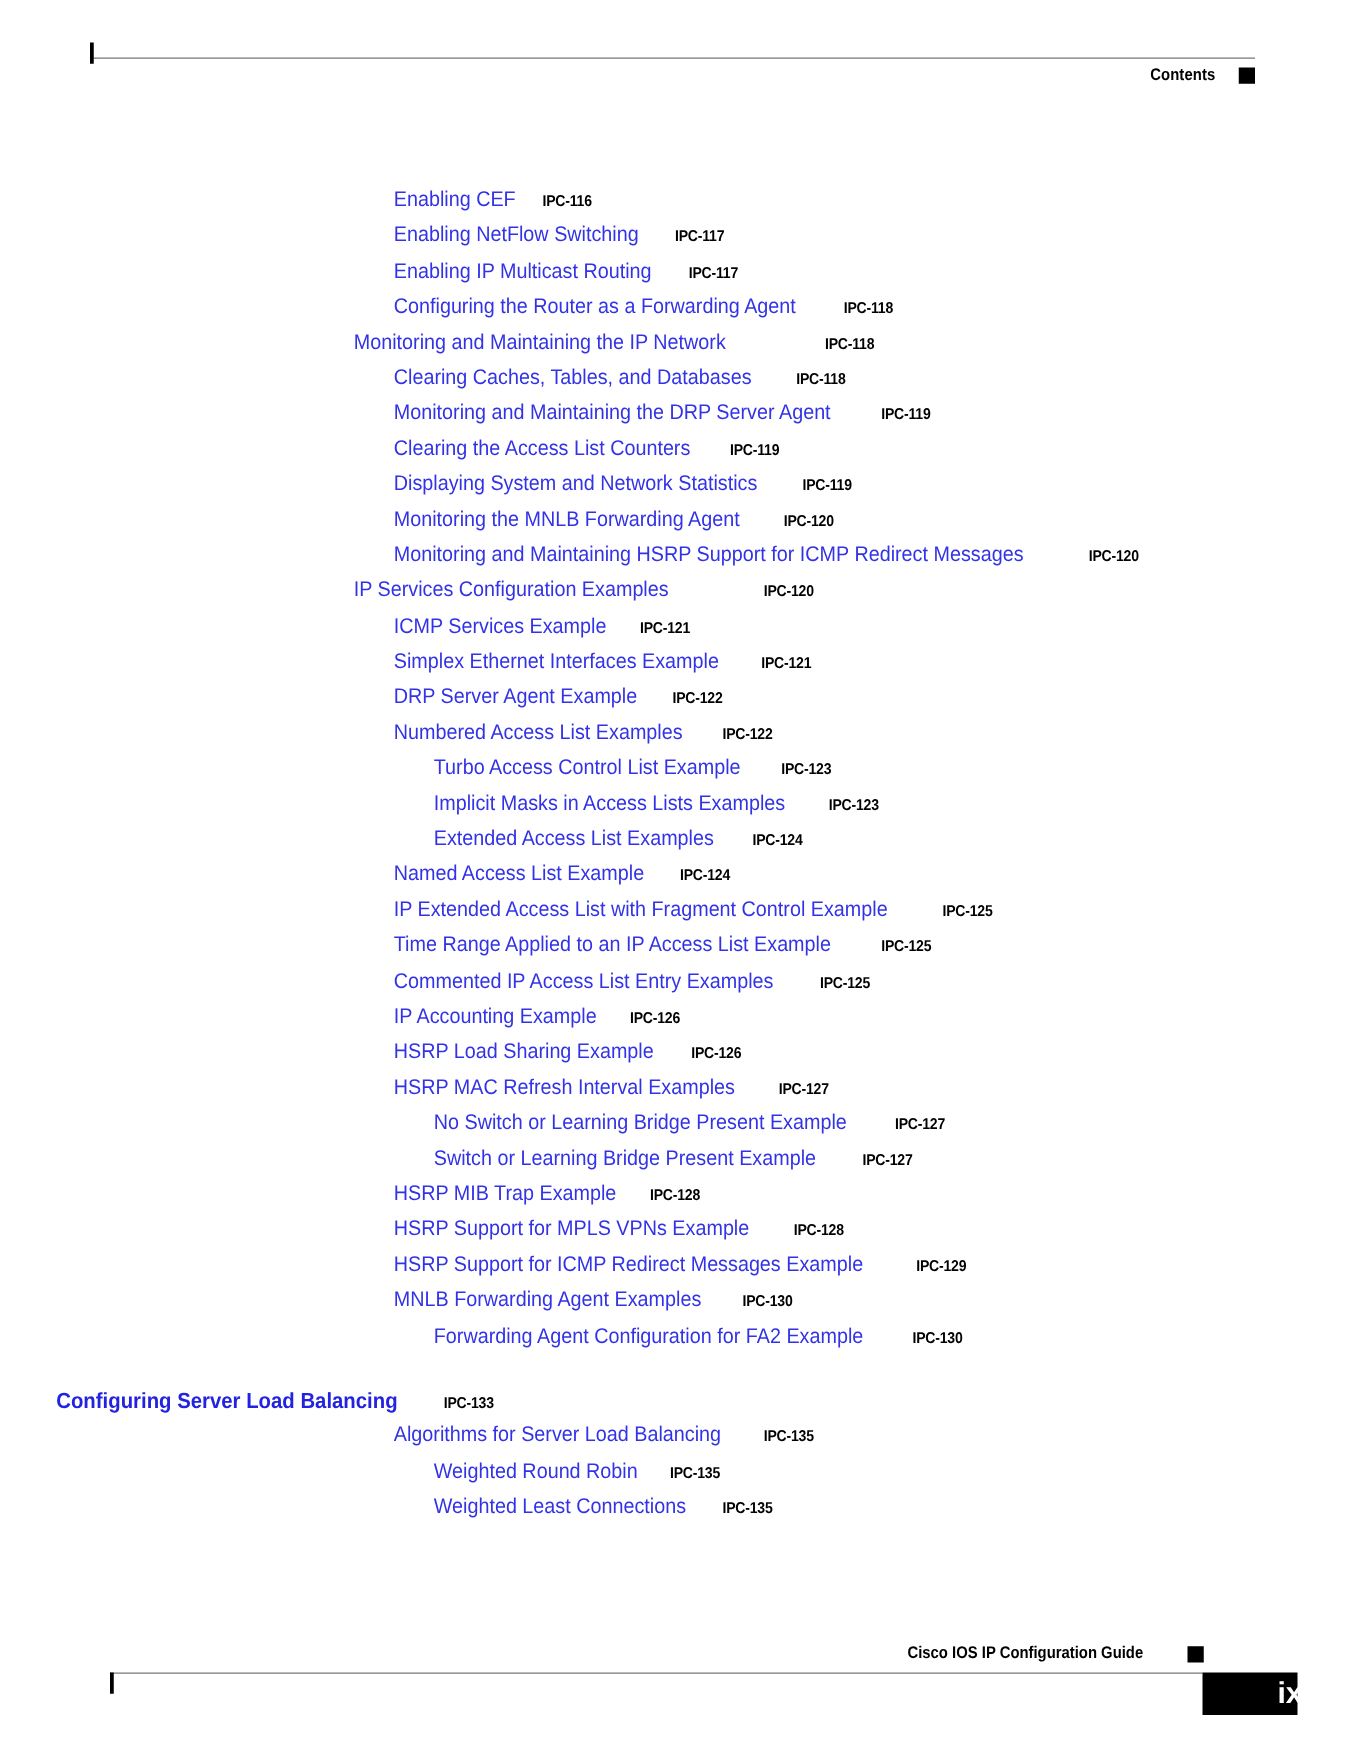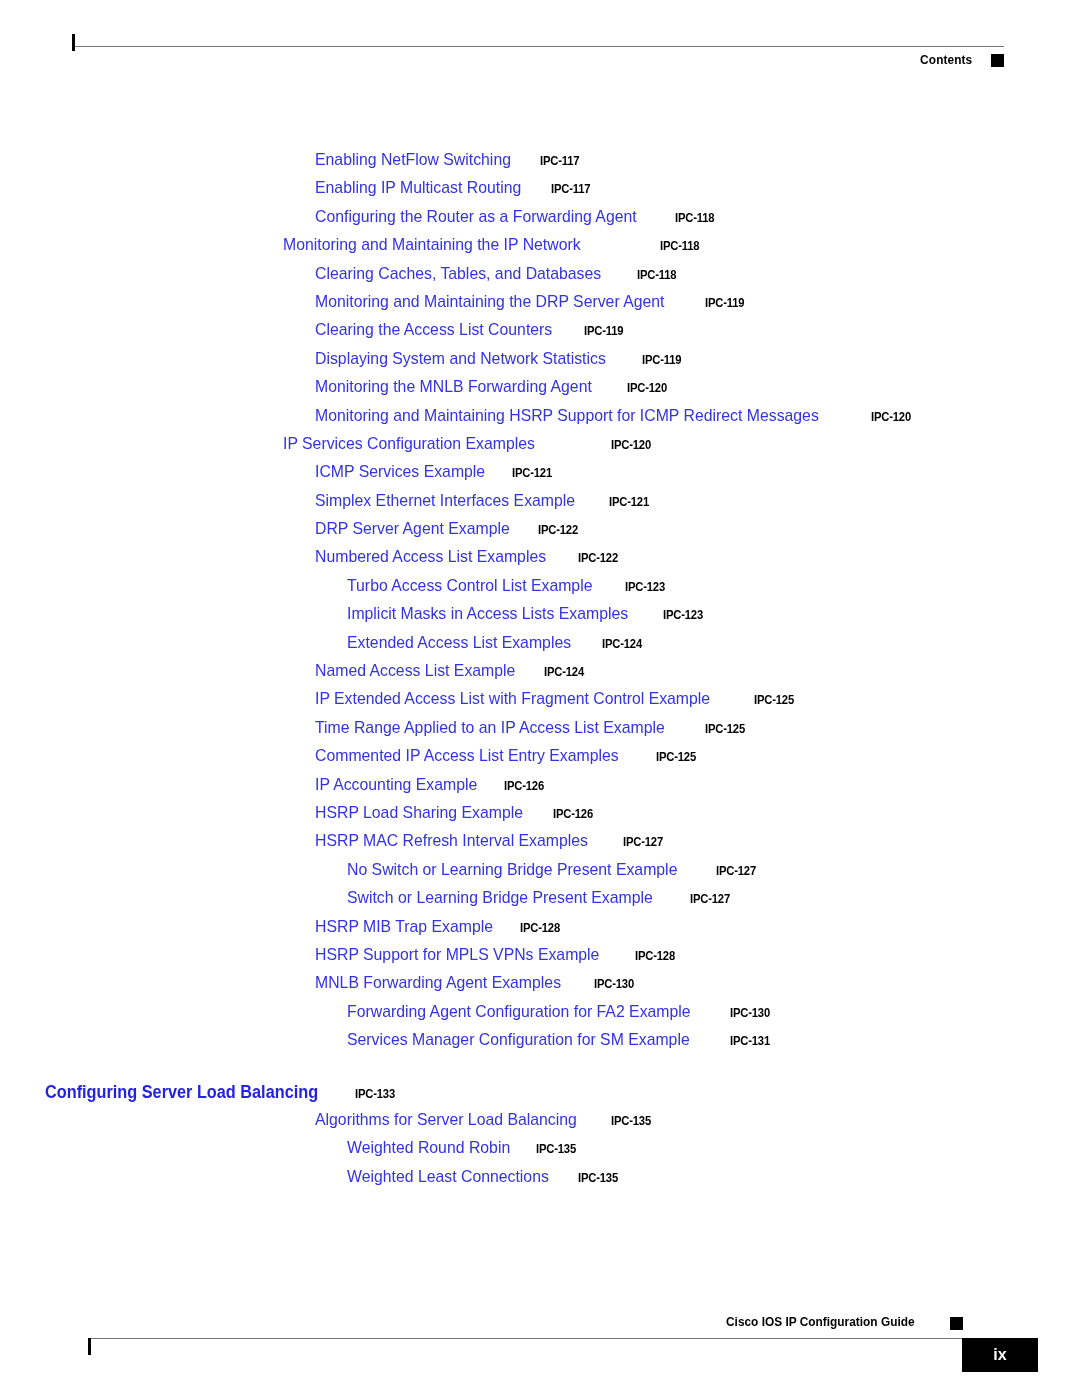--- a/index.html
+++ b/index.html
@@ -165,38 +165,43 @@
   }
   #footer-pagenum {
     position: absolute;
     left: 874px;
     top: 0px;
     width: 76px;
     height: 34px;
     line-height: 34px;
     text-align: center;
     color: #ffffff;
-    font-size: 16px;
-    font-weight: bold;
+    font-size: 24px;
+    font-weight: bold;
+    padding-left: 32px;
   }
 </style>
 </head>
 <body>
 
 <div id="page">
 
   <div id="header">
     <div id="header-rule"></div>
     <div id="header-tick"></div>
     <div id="header-label">Contents</div>
     <div id="header-square"></div>
   </div>
 
   <div id="toc">
       <div class="toc-row lvl-2">
+        <span class="title">Enabling CEF</span>
+        <span class="page">IPC-116</span>
+      </div>
+      <div class="toc-row lvl-2">
         <span class="title">Enabling NetFlow Switching</span>
         <span class="page">IPC-117</span>
       </div>
       <div class="toc-row lvl-2">
         <span class="title">Enabling IP Multicast Routing</span>
         <span class="page">IPC-117</span>
       </div>
       <div class="toc-row lvl-2">
         <span class="title">Configuring the Router as a Forwarding Agent</span>
         <span class="page">IPC-118</span>
@@ -299,30 +304,30 @@
       </div>
       <div class="toc-row lvl-2">
         <span class="title">HSRP MIB Trap Example</span>
         <span class="page">IPC-128</span>
       </div>
       <div class="toc-row lvl-2">
         <span class="title">HSRP Support for MPLS VPNs Example</span>
         <span class="page">IPC-128</span>
       </div>
       <div class="toc-row lvl-2">
+        <span class="title">HSRP Support for ICMP Redirect Messages Example</span>
+        <span class="page">IPC-129</span>
+      </div>
+      <div class="toc-row lvl-2">
         <span class="title">MNLB Forwarding Agent Examples</span>
         <span class="page">IPC-130</span>
       </div>
       <div class="toc-row lvl-3">
         <span class="title">Forwarding Agent Configuration for FA2 Example</span>
         <span class="page">IPC-130</span>
-      </div>
-      <div class="toc-row lvl-3">
-        <span class="title">Services Manager Configuration for SM Example</span>
-        <span class="page">IPC-131</span>
       </div>
       <div class="toc-row lvl-chapter spacer-above">
         <span class="title">Configuring Server Load Balancing</span>
         <span class="page">IPC-133</span>
       </div>
       <div class="toc-row lvl-2">
         <span class="title">Algorithms for Server Load Balancing</span>
         <span class="page">IPC-135</span>
       </div>
       <div class="toc-row lvl-3">

